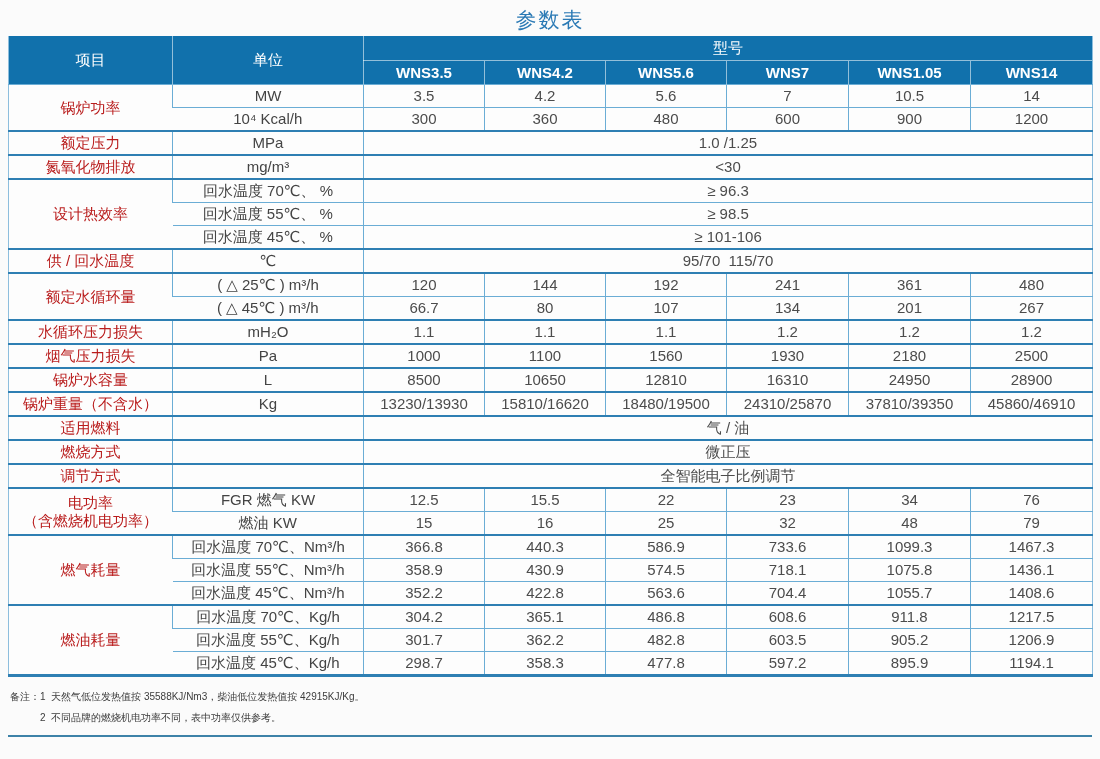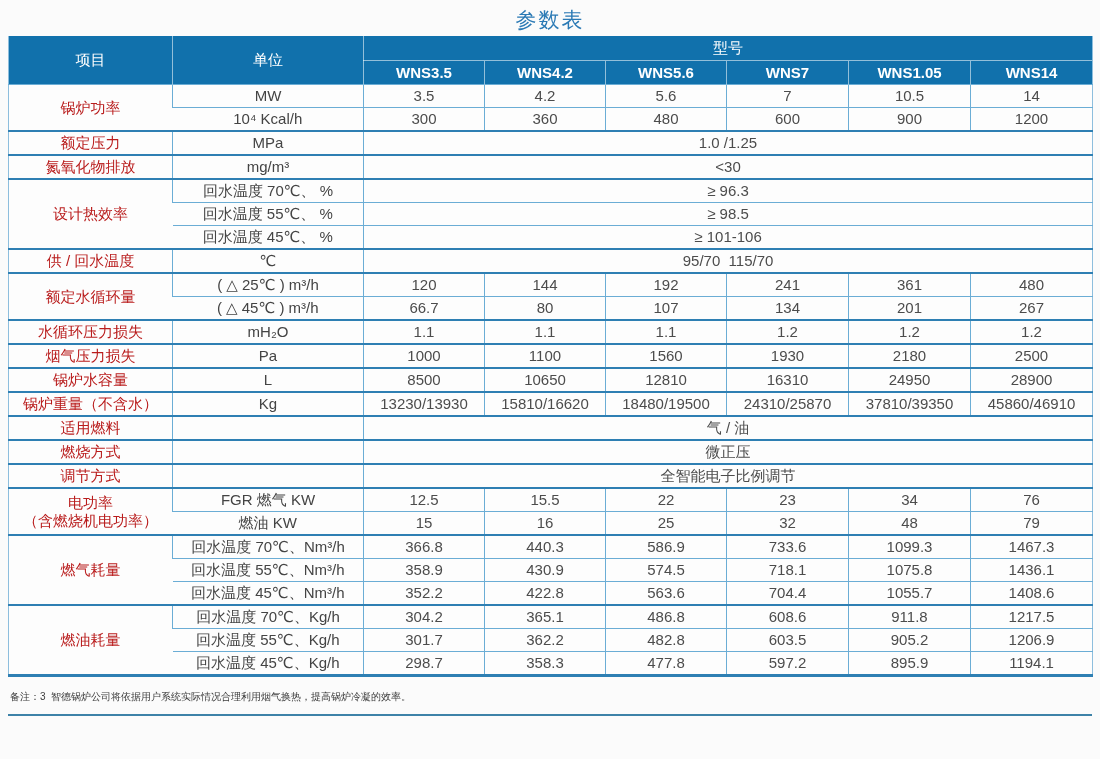--- a/index.html
+++ b/index.html
@@ -316,19 +316,20 @@
           <td class="value-cell">597.2</td>
           <td class="value-cell">895.9</td>
           <td class="value-cell">1194.1</td>
         </tr>
       </tbody>
   </table>
 
   <div class="notes">
     <div class="notes-label">备注：</div>
     <div class="notes-items">
-      <div class="note-line">3  智德锅炉公司将依据用户系统实际情况合理利用烟气换热，提高锅炉冷凝的效率。</div>
+      <div class="note-line">1  天然气低位发热值按 35588KJ/Nm3，柴油低位发热值按 42915KJ/Kg。</div>
+      <div class="note-line">2  不同品牌的燃烧机电功率不同，表中功率仅供参考。</div>
     </div>
   </div>
 
   <div class="bottom-rule"></div>
 
 </div>
 
 </body></html>

